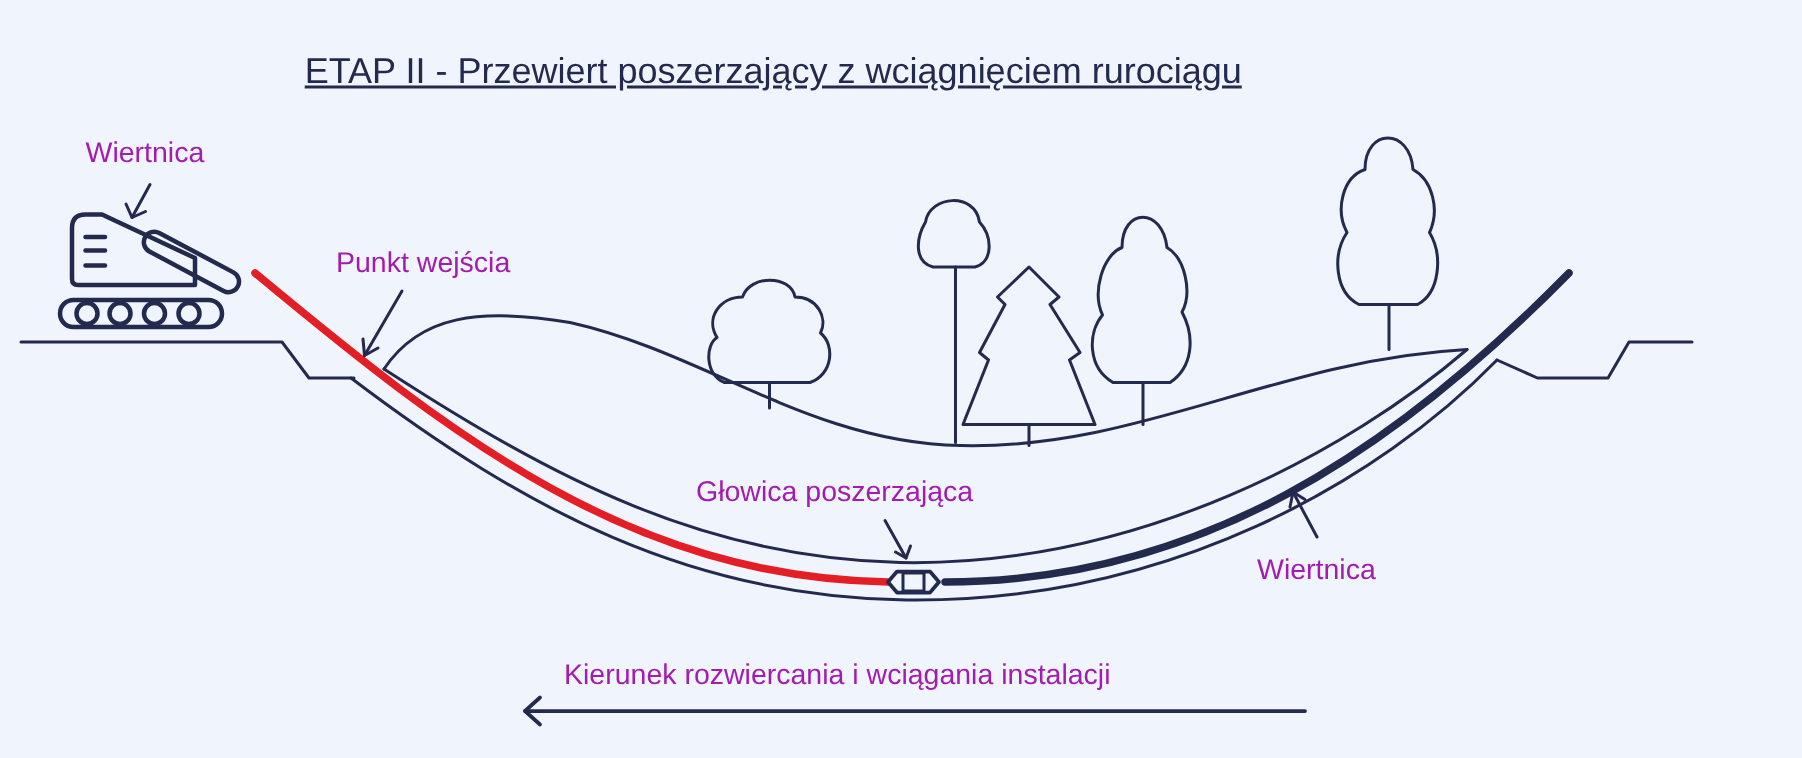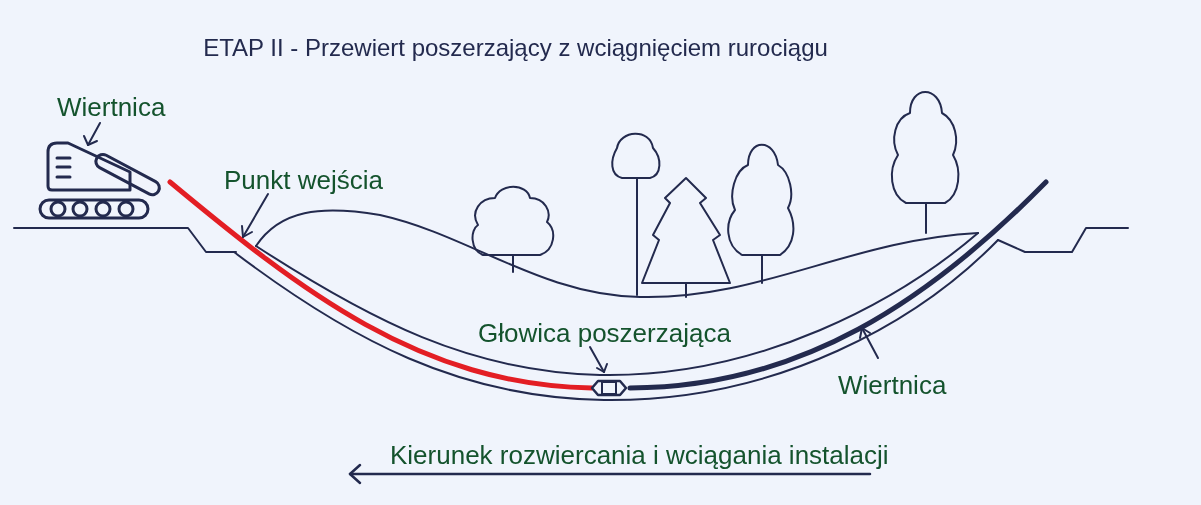--- a/index.html
+++ b/index.html
@@ -1,18 +1,18 @@
 <!DOCTYPE html>
 <html><head>
 <meta charset="utf-8">
 <style>
   html, body { margin: 0; padding: 0; }
   body { width: 1201px; height: 505px; background: #f0f4fc; overflow: hidden; position: relative; font-family: "Liberation Sans", "DejaVu Sans", sans-serif; color: #232a4e; }
-  .title { position: absolute; left: 0; width: 1031px; top: 34px; text-align: center; font-size: 24px; color: #232a4e; }
-  .label { position: absolute; font-size: 26px; color: #14532d; white-space: nowrap; }
+  .title { position: absolute; left: 0; width: 1031px; top: 34px; text-align: center; font-size: 24px; color: #232a4e; text-decoration: underline; }
+  .label { position: absolute; font-size: 19px; color: #a21caf; white-space: nowrap; }
   svg { position: absolute; left: 0; top: 0; }
 </style>
 </head>
 <body>
 
 <div class="title">ETAP II - Przewiert poszerzający z wciągnięciem rurociągu</div>
 
 <svg width="1201" height="505" viewBox="0 0 1201 505" fill="none" stroke="#232a4e" stroke-linecap="round" stroke-linejoin="round">
 
   <path d="M14 228 L188 228 L206 252 L236 252" stroke-width="2"></path>
@@ -85,15 +85,15 @@
   </g>
 
   <g stroke-width="2.5">
     <line x1="350" y1="474" x2="870" y2="474"></line>
     <path d="M360 465 L350 474 L360 483"></path>
   </g>
 </svg>
 
 <div class="label" style="left:57px; top:92px;">Wiertnica</div>
 <div class="label" style="left:224px; top:165px;">Punkt wejścia</div>
-<div class="label" style="left:478px; top:318px;">Głowica poszerzająca</div>
+<div class="label" style="left:464px; top:318px;">Głowica poszerzająca</div>
 <div class="label" style="left:838px; top:370px;">Wiertnica</div>
-<div class="label" style="left:390px; top:440px;">Kierunek rozwiercania i wciągania instalacji</div>
+<div class="label" style="left:376px; top:440px;">Kierunek rozwiercania i wciągania instalacji</div>
 
 </body></html>

